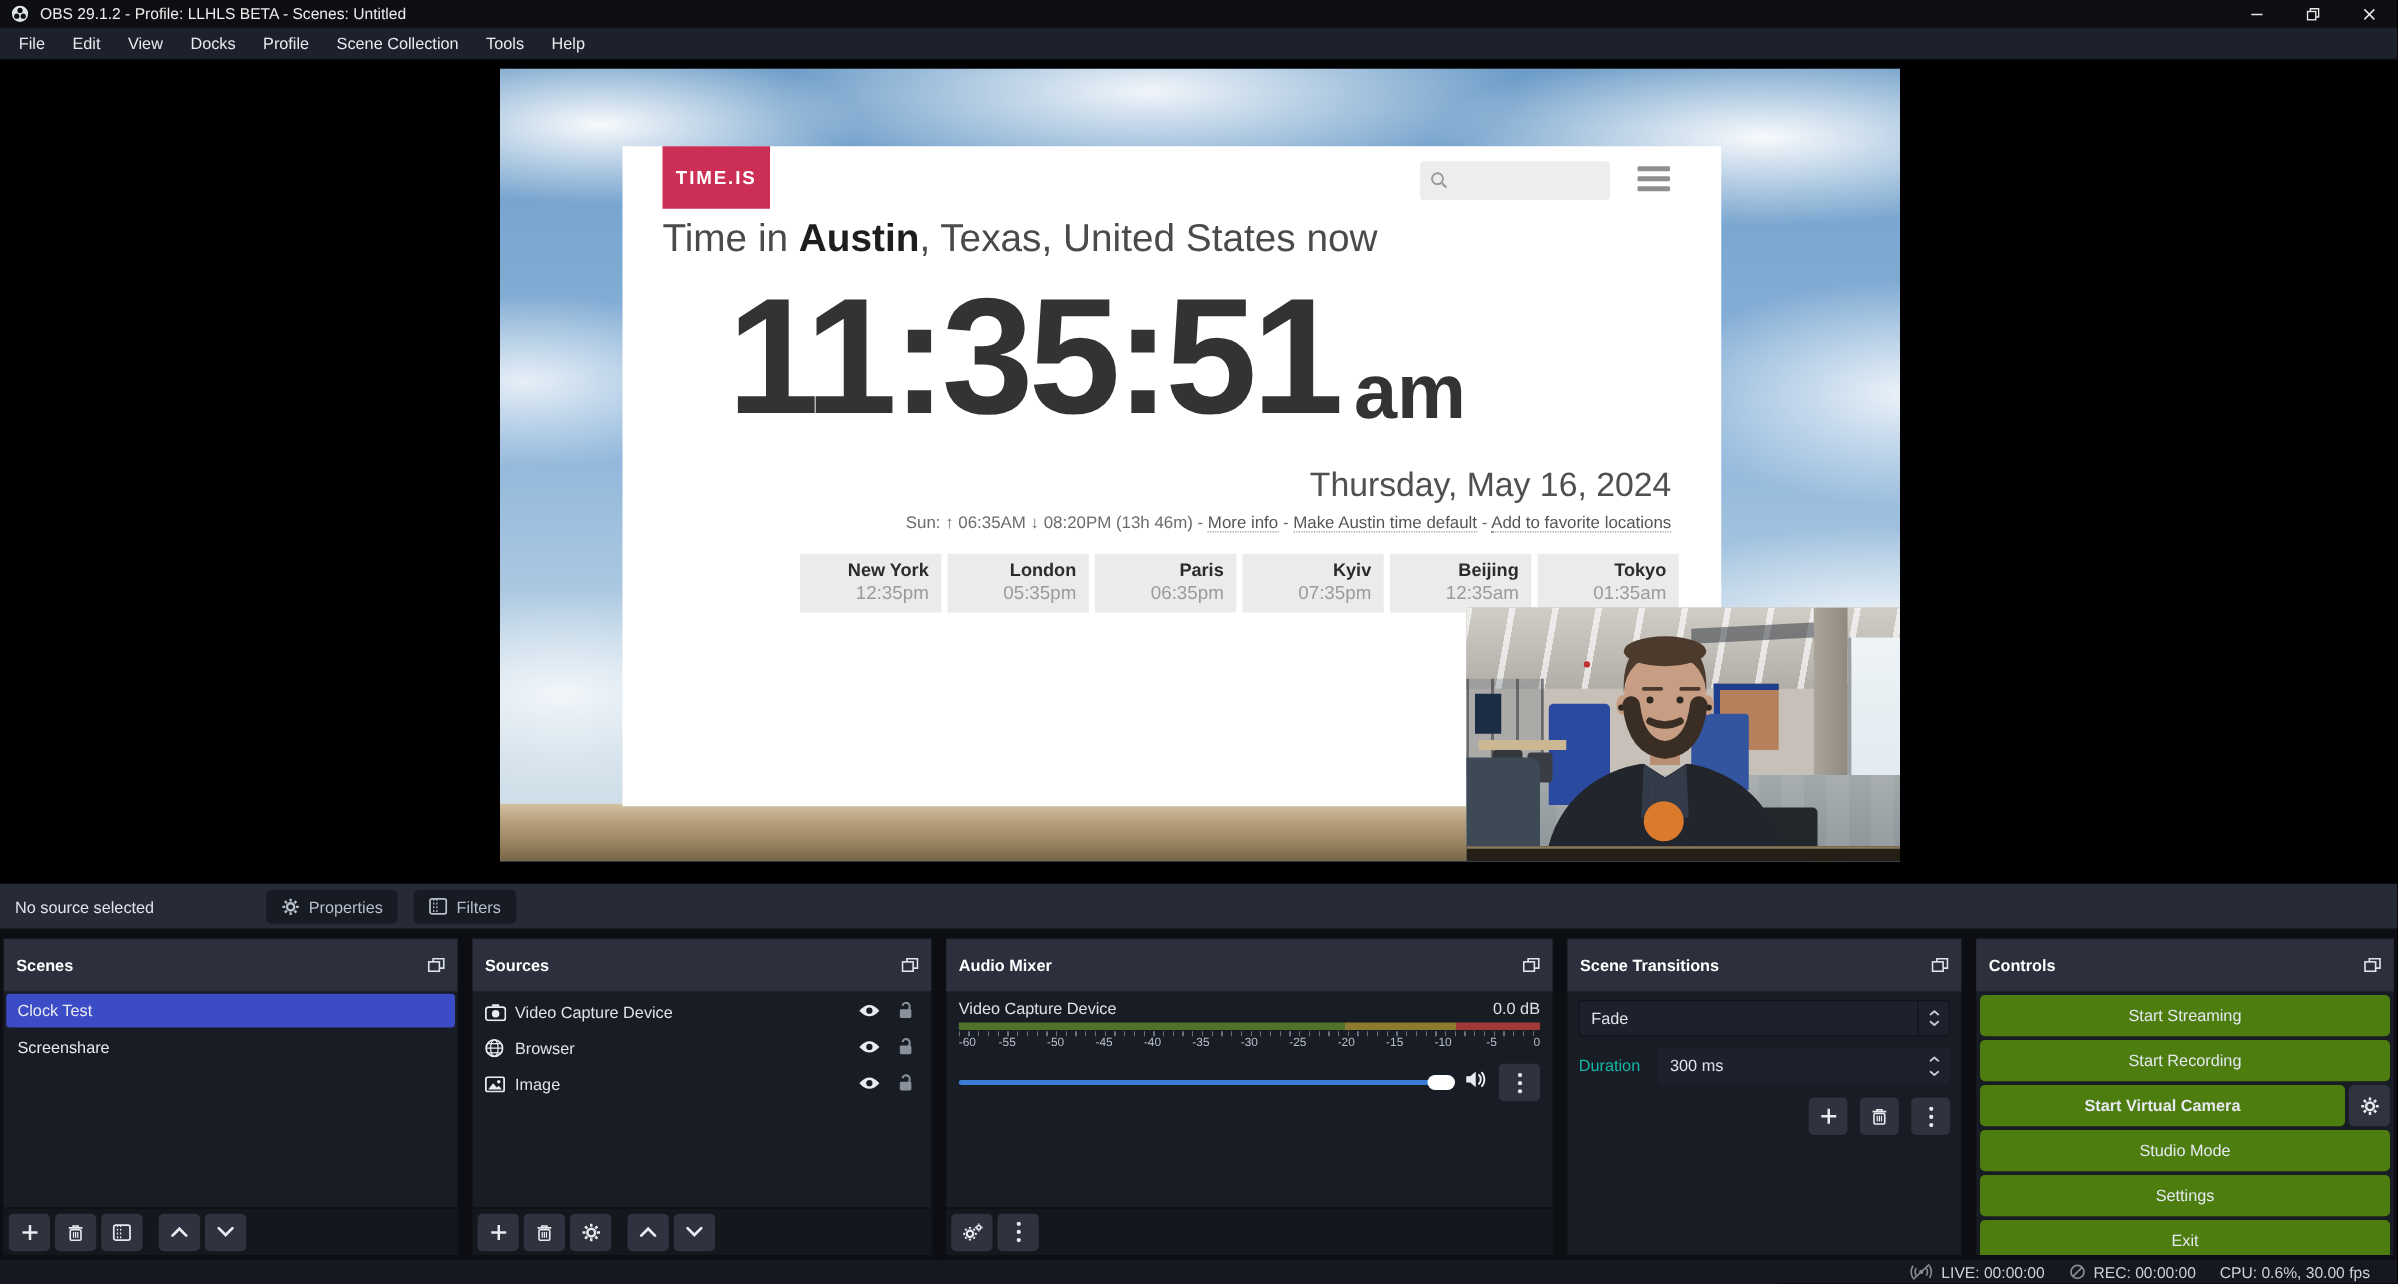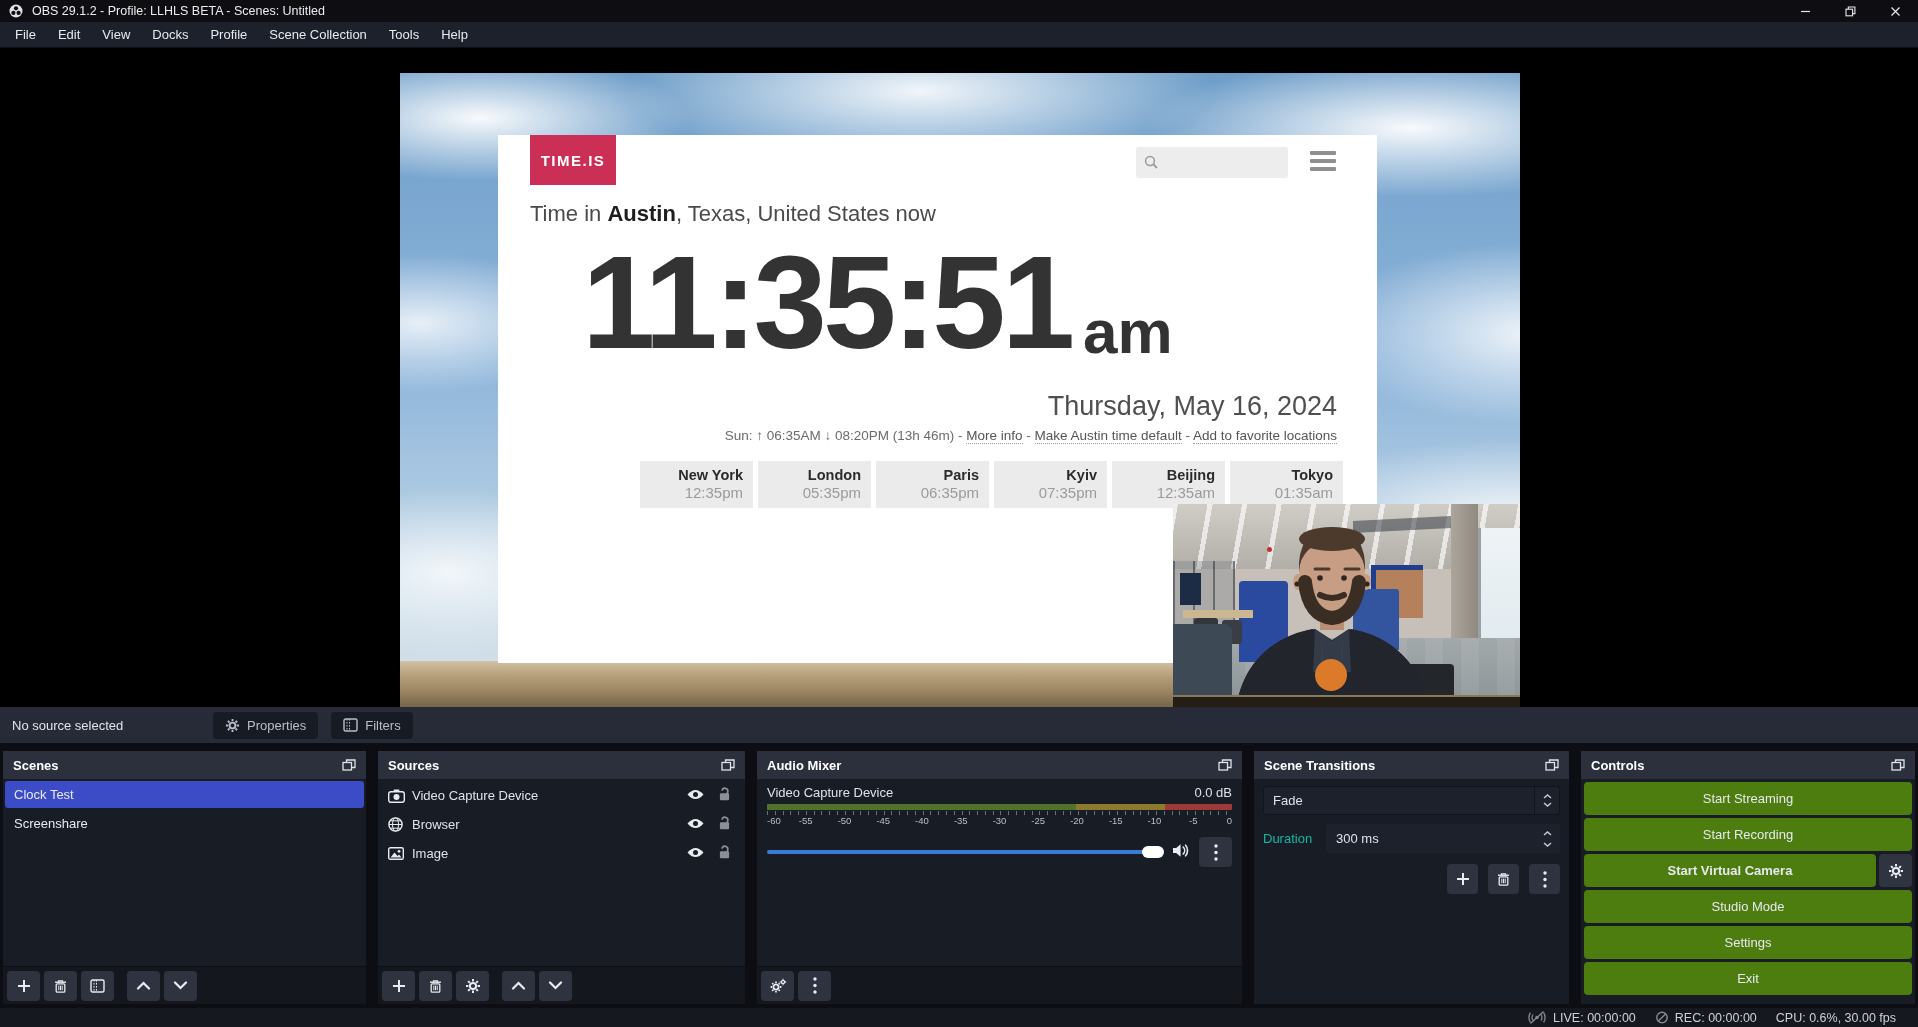--- a/index.html
+++ b/index.html
@@ -13,21 +13,21 @@
   .win-btns { margin-left:auto; display:flex; height:100%; }
   .win-btn { width:45px; height:100%; display:flex; align-items:center; justify-content:center; }
 
   
   .menubar { position:absolute; top:22px; left:0; right:0; height:26px; background:#1d212b;
     display:flex; align-items:center; color:#e8eaf0; font-size:13px; border-bottom:1px solid #0c0e13; }
   .menu-item { padding:0 11px; height:100%; display:flex; align-items:center; }
   .menu-item:first-child { margin-left:4px; }
 
   
-  .preview { position:absolute; top:48px; left:0; width:100%; height:566px; background:#000;margin-top:18px; }
+  .preview { position:absolute; top:48px; left:0; width:100%; height:566px; background:#000; }
   .video { position:absolute; left:400px; top:7px; width:1120px; height:634px; overflow:hidden; background:#7fa9d2; }
   .sky { position:absolute; inset:0; background:
     radial-gradient(ellipse 300px 90px at 80px 45px, rgba(255,255,255,.95), rgba(255,255,255,0) 70%),
     radial-gradient(ellipse 420px 110px at 520px 18px, rgba(255,255,255,.9), rgba(255,255,255,0) 70%),
     radial-gradient(ellipse 380px 100px at 1010px 55px, rgba(255,255,255,.95), rgba(255,255,255,0) 70%),
     radial-gradient(ellipse 300px 130px at 1130px 260px, rgba(255,255,255,.85), rgba(255,255,255,0) 70%),
     radial-gradient(ellipse 260px 100px at 20px 250px, rgba(255,255,255,.8), rgba(255,255,255,0) 70%),
     radial-gradient(ellipse 300px 120px at 50px 500px, rgba(255,255,255,.8), rgba(255,255,255,0) 70%),
     radial-gradient(ellipse 340px 120px at 1110px 450px, rgba(255,255,255,.85), rgba(255,255,255,0) 70%),
     linear-gradient(180deg,#6d9dc8 0%,#8cb4da 45%,#b9d1e4 75%,#dae4ea 100%); }
@@ -36,21 +36,21 @@
 
   
   .page-card { position:absolute; left:98px; top:62px; width:879px; height:528px; background:#fff; }
   .ti-logo { position:absolute; left:32px; top:0; width:86px; height:50px; background:#cc2f55; color:#fff;
     font-weight:bold; font-size:15px; letter-spacing:1.5px; display:flex; align-items:center; justify-content:center; }
   .ti-search { position:absolute; left:638px; top:12px; width:152px; height:31px; background:#ededed;
     border-radius:3px; display:flex; align-items:center; padding-left:8px; }
   .ti-burger { position:absolute; left:812px; top:16px; width:26px; height:20px;
     display:flex; flex-direction:column; justify-content:space-between; }
   .ti-burger div { height:4px; background:#8f8f8f; border-radius:1px; }
-  .ti-heading { position:absolute; left:32px; top:66px; font-size:22px; color:#4a4a4a; white-space:nowrap; }
+  .ti-heading { position:absolute; left:32px; top:56px; font-size:31px; color:#4a4a4a; white-space:nowrap; }
   .ti-heading .city { color:#1d1d1d; font-weight:bold; }
   .ti-clock-row { position:absolute; left:84px; top:102px; display:flex; align-items:flex-end; color:#333; }
   .ti-clock { font-size:132px; font-weight:bold; line-height:1; letter-spacing:-4px; }
   .ti-ampm  { font-size:62px; font-weight:bold; line-height:1; margin:0 0 6px 12px; }
   .ti-date { position:absolute; right:40px; top:256px; font-size:27px; color:#4f4f4f; }
   .ti-sun { position:absolute; right:40px; top:293px; font-size:13.5px; color:#6b6b6b; white-space:nowrap; }
   .ti-link { color:#555; border-bottom:1px dotted #9a9a9a; }
   .ti-cities { position:absolute; left:142px; top:326px; display:flex; gap:5px; }
   .ti-city { width:113px; height:47px; background:#ebebeb; text-align:right; padding:6px 10px 0 0; }
   .ti-city .name { font-size:14.5px; font-weight:bold; color:#2b2b2b; }
@@ -94,21 +94,21 @@
 
   
   .docks { position:absolute; top:743px; left:0; right:0; height:265px; background:#0c0e13; }
   .panel { position:absolute; top:7px; bottom:3px; background:#181c25; border:1px solid #0c0e13;
     display:flex; flex-direction:column; }
   #panel-scenes { left:2px; width:365px; }
   #panel-sources { left:377px; width:369px; }
   #panel-mixer { left:756px; width:487px; }
   #panel-transitions { left:1253px; width:317px; }
   #panel-controls { left:1580px; width:336px; }
-  .panel-hd { height:28px; background:#2b303c; display:flex; align-items:center; padding:0 10px;
+  .panel-hd { height:42px; background:#2b303c; display:flex; align-items:center; padding:0 10px;
     color:#fff; font-size:13px; font-weight:bold; flex:none; }
   .panel-hd .popout { margin-left:auto; display:flex; }
   .panel-body { flex:1; position:relative; overflow:hidden; }
   .panel-ft { height:38px; flex:none; border-top:1px solid #0c0e13; background:#14171e;
     display:flex; align-items:center; padding:0 4px; gap:4px; }
   .icon-btn { width:33px; height:30px; background:#2e333f; border-radius:4px;
     display:flex; align-items:center; justify-content:center; flex:none; }
   .gap-left { margin-left:9px; }
 
   

